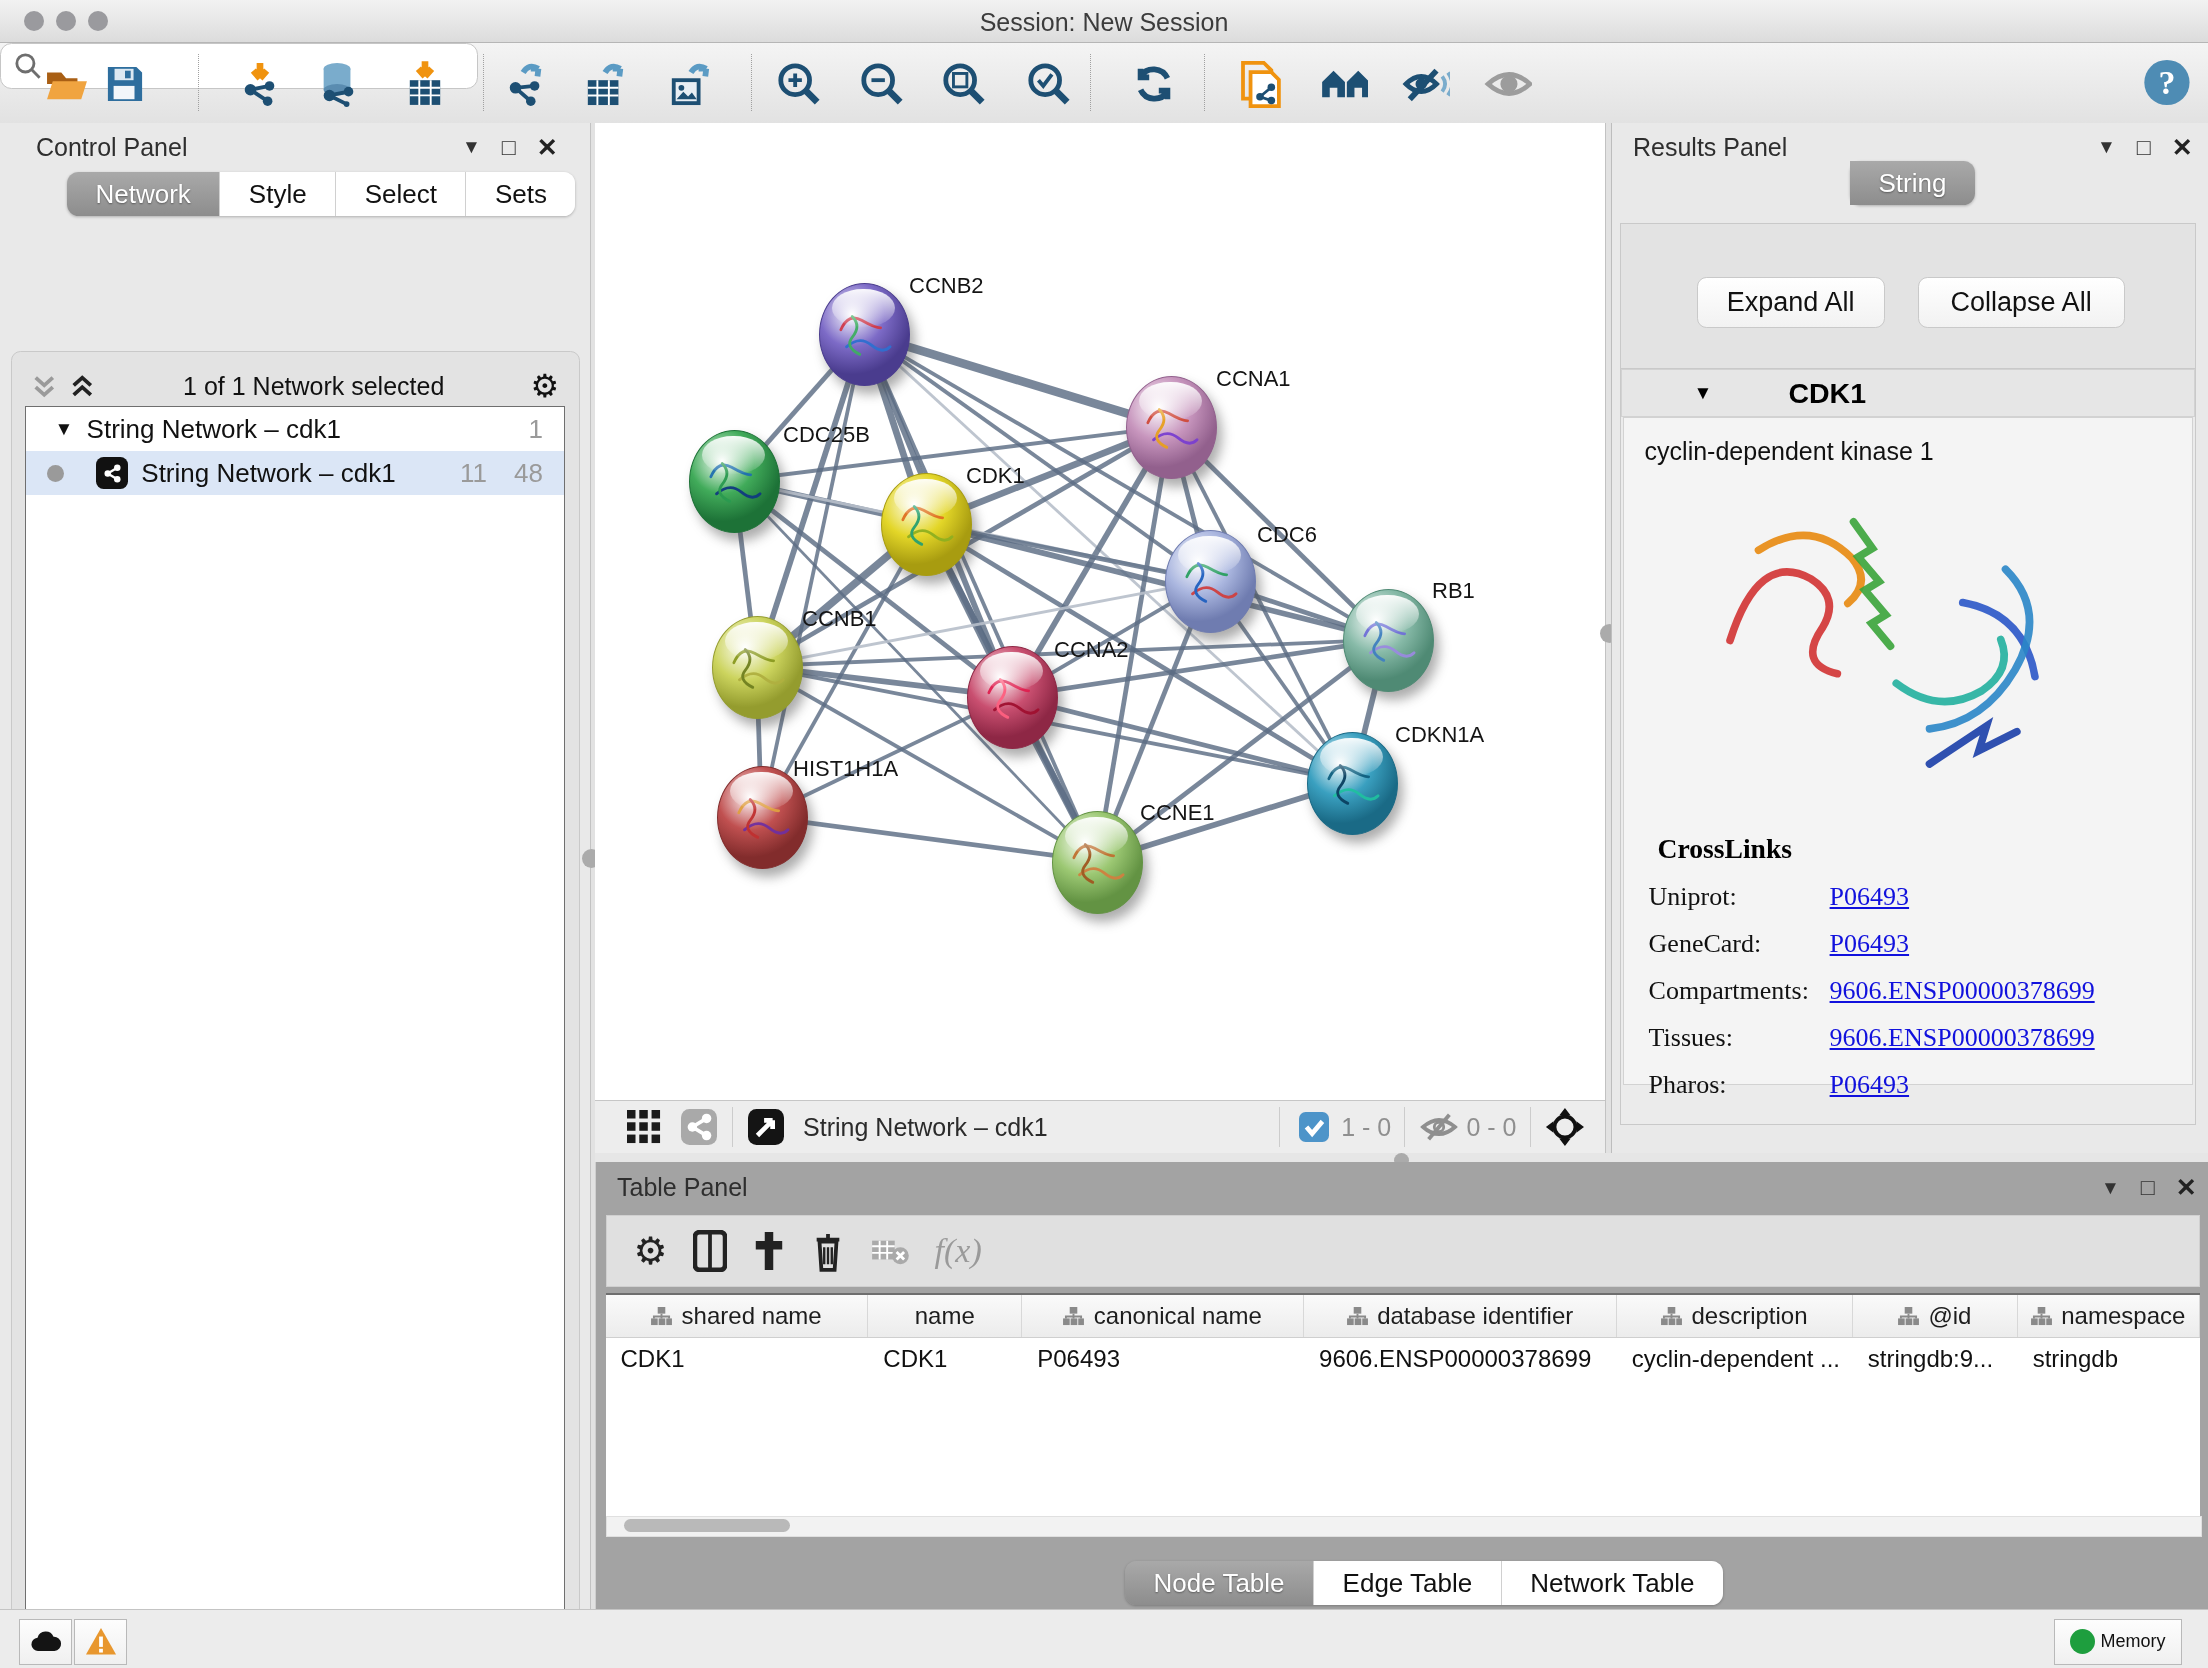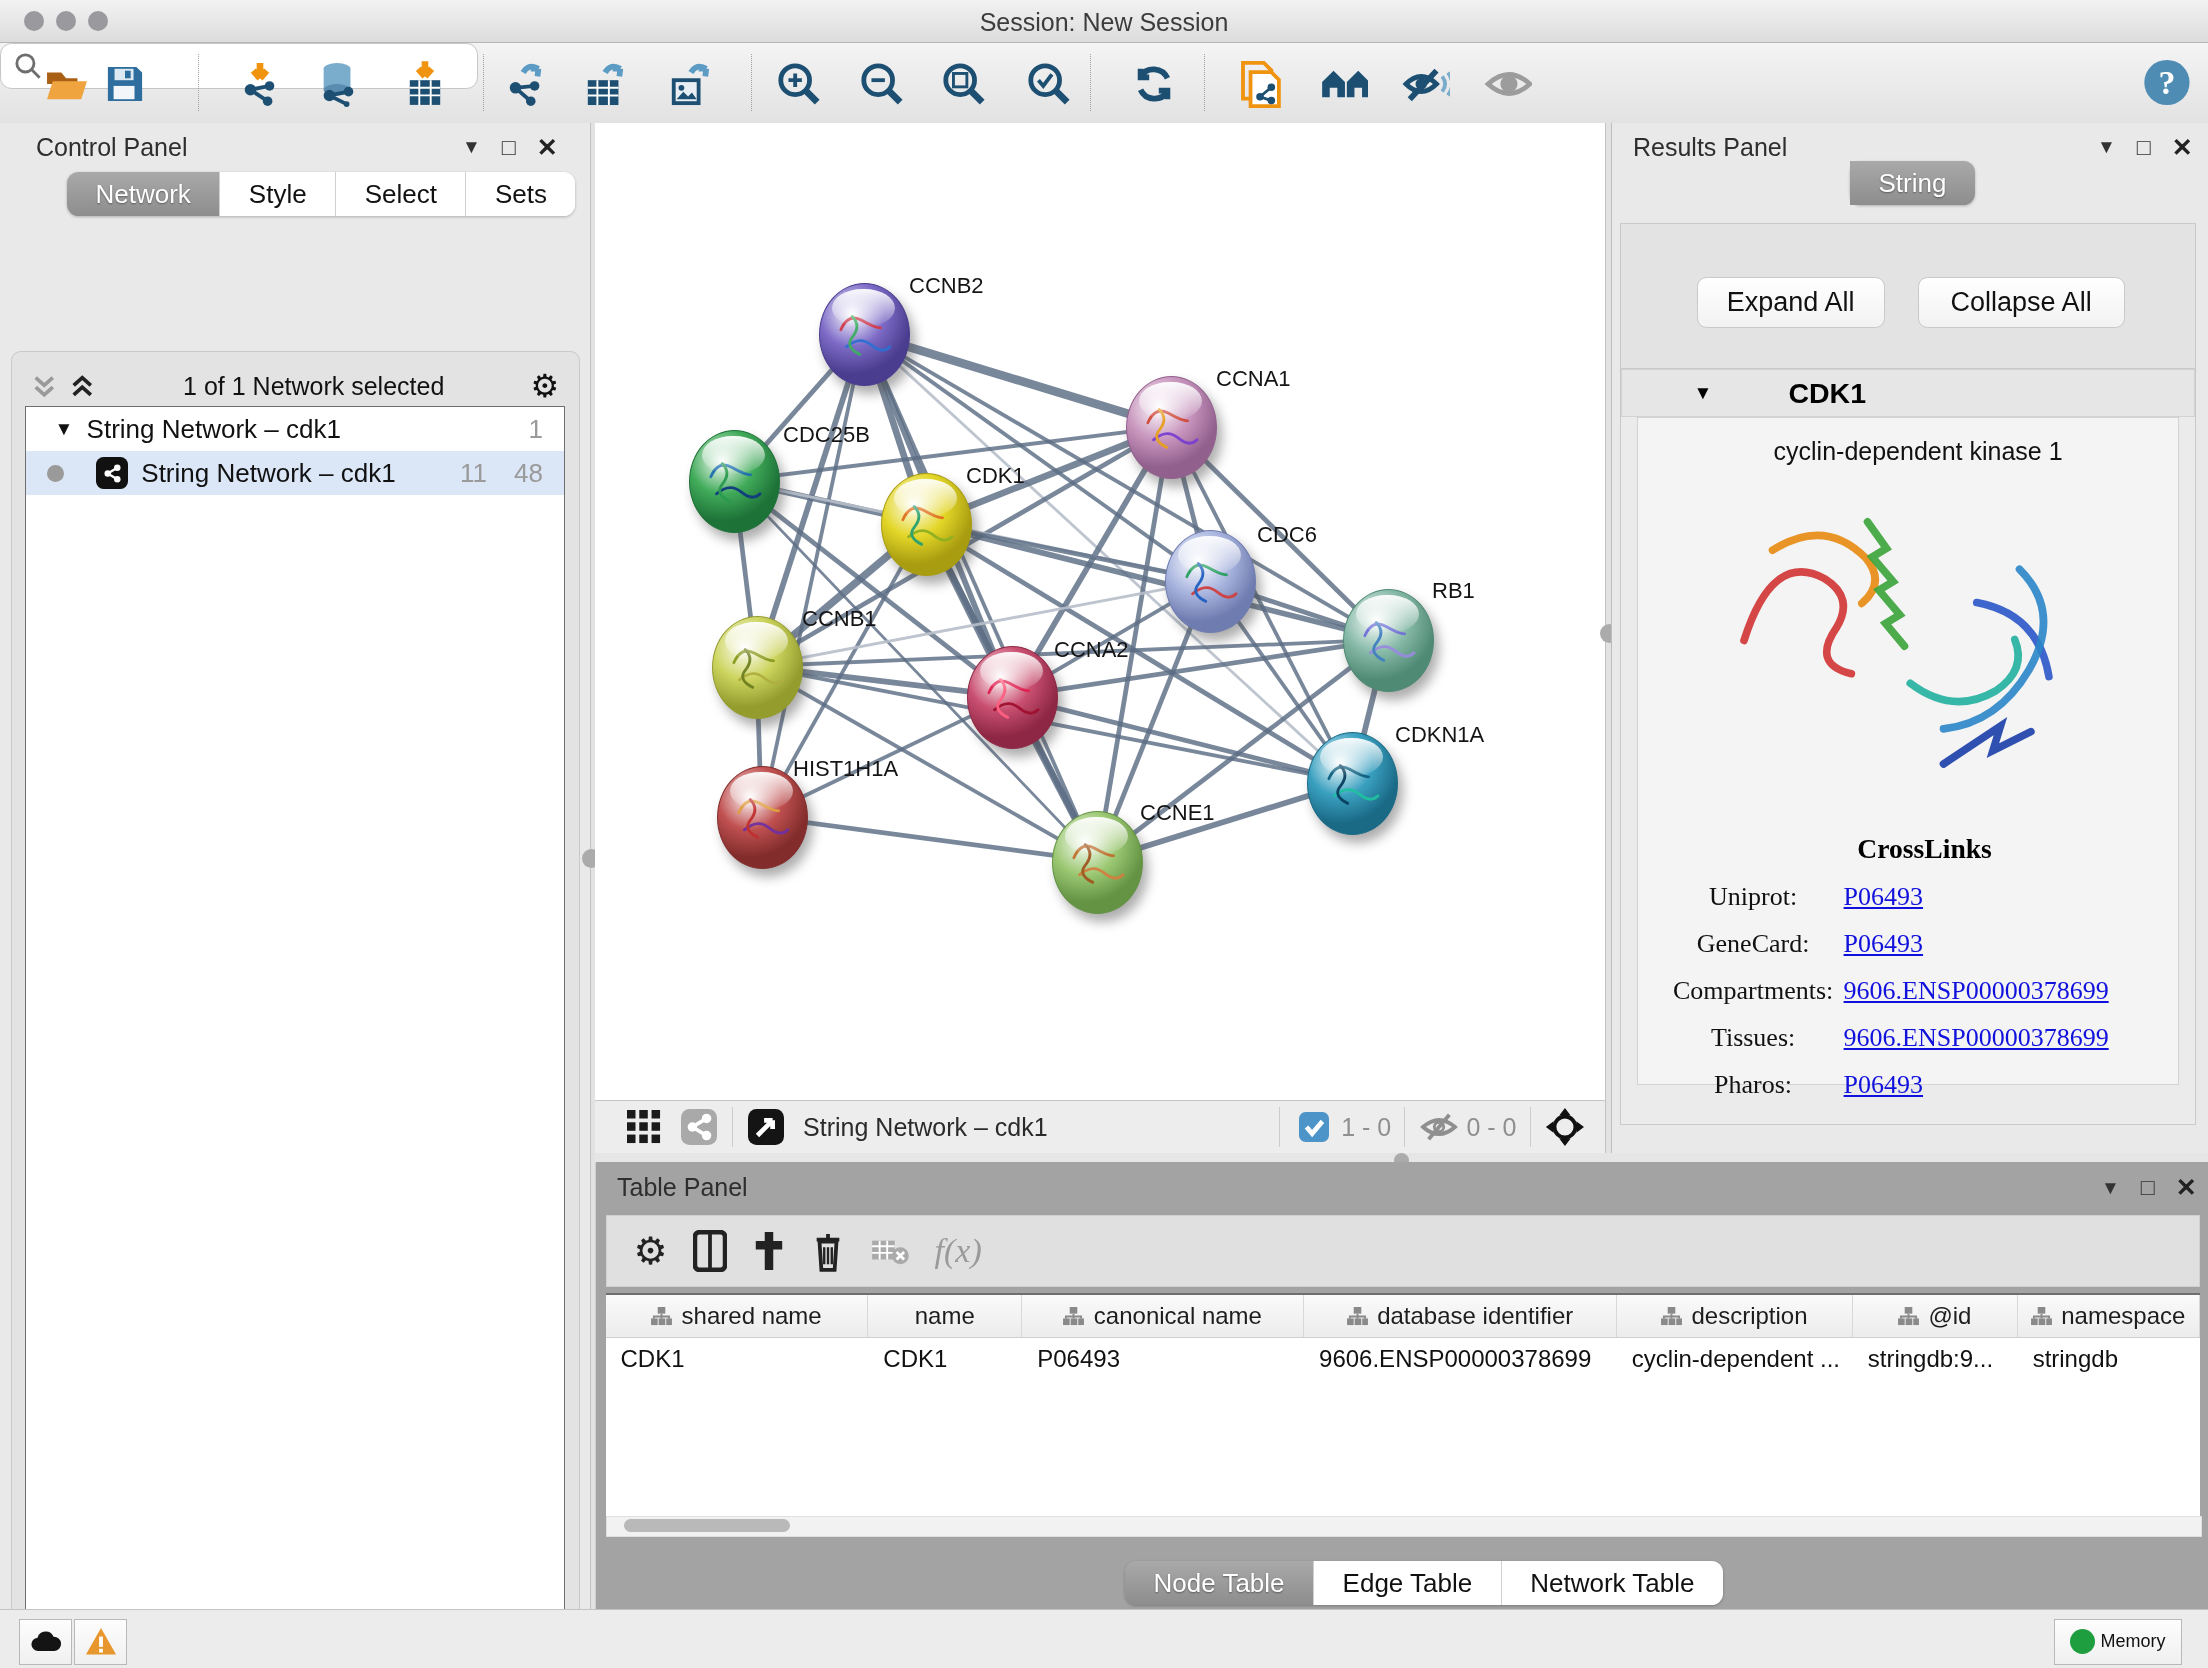--- a/index.html
+++ b/index.html
@@ -62,21 +62,21 @@
   #netbar .title{font-size:25px;color:#2b2b2b;margin-left:17px;}
   .nb-count{font-size:25px;color:#8f8f8f;margin-left:7.6px;}
   #hsplit-strip{left:595px;top:1153px;width:1613px;height:9.5px;background:#e6e6e6;}
   
   #results-panel{left:1611px;top:123px;width:597px;height:1030px;background:#e9e9e9;border-left:1px solid #bdbdbd;}
   #rp-box1{left:7.6px;top:80px;width:574px;height:160px;background:#e3e3e3;border:1.9px solid #c9c9c9;margin-top:20px;}
   .rp-btn{height:49px;background:linear-gradient(#ffffff,#f2f2f2);border:1.9px solid #c9c9c9;
     border-radius:9.5px;display:flex;align-items:center;justify-content:center;font-size:27px;color:#111;}
   #rp-box2{left:7.6px;top:245px;width:574px;height:755px;background:#ebebeb;border:1.9px solid #c9c9c9;}
   #cdk1-head{display:flex;align-items:center;height:46px;background:#e6e6e6;border:1px solid #d2d2d2;}
-  #cdk1-body{background:#f4f4f4;border:1px solid #d2d2d2;margin:0 16px;height:666px;text-align:center;}
+  #cdk1-body{background:#f4f4f4;border:1px solid #d2d2d2;margin:0 2px;height:666px;}
   .xl{font-family:"Liberation Serif",serif;}
   .xl-row{display:flex;font-size:26px;margin:17px 0 0 25px;}
   .xl-row .lbl{width:181px;color:#111;}
   .xl-row a{color:#1111dd;text-decoration:underline;}
   
   #table-panel{left:595px;top:1162px;width:1613px;height:447px;background:#a3a3a3;border-left:1px solid #cfcfcf;}
   #tp-toolbar{left:9.5px;top:53px;width:1594px;height:72px;background:#e0e0e0;border:1px solid #d0d0d0;
     display:flex;align-items:center;gap:25px;padding-left:27px;box-sizing:border-box;}
   #grid{left:9.5px;top:131px;width:1594px;height:221px;background:#fff;border-top:2.9px solid #6e6e6e;}
   #grid-head{display:flex;height:42px;background:linear-gradient(#fafafa,#ececec);border-bottom:1px solid #cfcfcf;}

